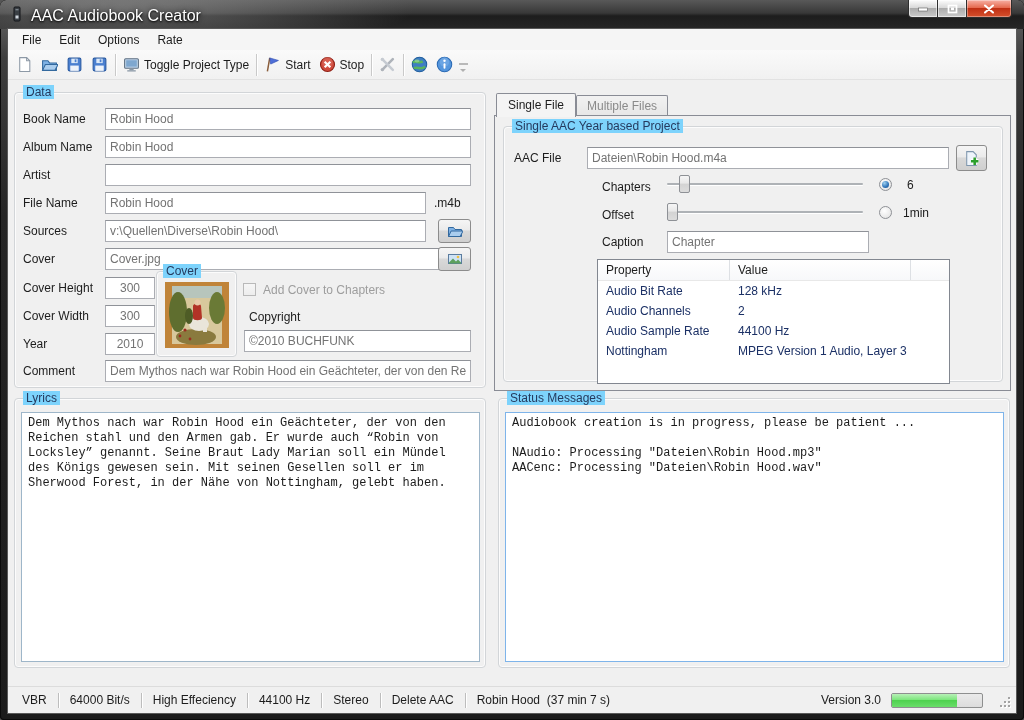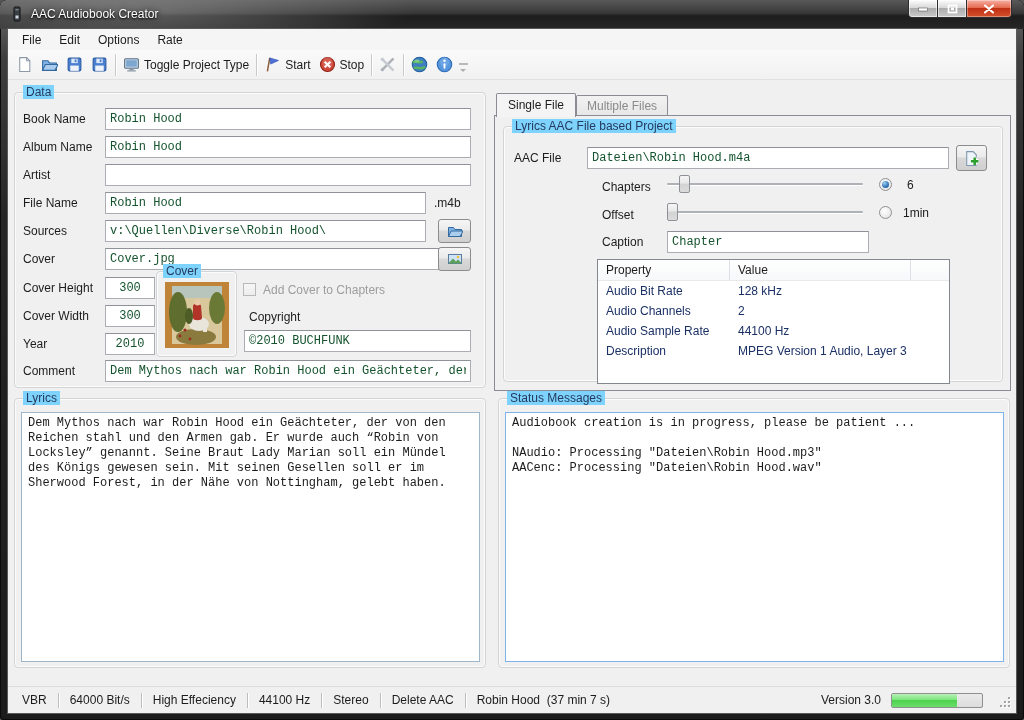--- a/index.html
+++ b/index.html
@@ -6,21 +6,21 @@
   html,body { width:1024px; height:720px; background:#555; font-family:"Liberation Sans",sans-serif; }
   .window { position:relative; width:1024px; height:720px;
     background:linear-gradient(180deg,#6b6b6b 0%,#3f3f3f 8%,#252525 30%,#1b1b1b 100%);
     border-radius:6px 6px 4px 4px; box-shadow:inset 0 0 0 1px #0a0a0a; overflow:hidden; }
   
   .titlebar { position:absolute; left:0; top:0; width:100%; height:29px;
     background:radial-gradient(ellipse 420px 60px at 120px 10px, rgba(160,160,160,.55), rgba(90,90,90,0) 70%),
                linear-gradient(180deg,#595959 0%,#383838 45%,#1d1d1d 55%,#262626 100%);
     border-radius:6px 6px 0 0; }
   .app-icon { position:absolute; left:9px; top:6px; width:16px; height:16px; }
-  .title { position:absolute; left:31px; top:7px; font-size:12px; color:#fff; text-shadow:0 1px 2px #000, 0 0 6px rgba(0,0,0,.8); }
+  .title { position:absolute; left:31px; top:7px; font-size:16px; color:#fff; text-shadow:0 1px 2px #000, 0 0 6px rgba(0,0,0,.8); }
   .winbtns { position:absolute; right:12px; top:0; display:flex; }
   .wbtn { height:18px; border:1px solid #2e2e2e; border-top:none; display:flex; align-items:center; justify-content:center;
     background:linear-gradient(180deg,#fdfdfd 0%,#d9d9d9 45%,#ababab 50%,#c9c9c9 100%);
     box-shadow:inset 0 0 0 1px rgba(255,255,255,.55); }
   .wbtn.min { width:30px; border-radius:0 0 0 4px; }
   .wbtn.max { width:28px; border-left:none; border-right:none; }
   .wbtn.close { width:46px; border-radius:0 0 4px 0;
     background:linear-gradient(180deg,#f7b0a4 0%,#e56a4f 45%,#c03014 50%,#d4502c 100%);
     box-shadow:inset 0 0 0 1px rgba(255,255,255,.35); }
   
@@ -34,21 +34,21 @@
   .tbtn svg { display:block; }
   .tsep { width:1px; height:22px; background:#c9c9c9; box-shadow:1px 0 0 #fff; margin:0 3px; }
   .overflow-arrow { width:9px; height:14px; margin-left:2px; margin-top:10px;
     border-top:2px solid #b9b9b9; position:relative; }
   .overflow-arrow:after { content:""; position:absolute; left:1px; top:4px; border:3px solid transparent; border-top-color:#b0b0b0; }
   
   .groupbox { position:absolute; border:1px solid #d2d5d8; border-radius:4px; box-shadow:inset 0 0 0 1px rgba(255,255,255,.8); }
   .legend { position:absolute; top:-8px; left:8px; background:#7dd3fc; padding:0 3px; font-size:12px; color:#253a5e; }
   .flabel { position:absolute; font-size:12px; color:#1c1c1c; white-space:nowrap; }
   .tbox { position:absolute; height:22px; border:1px solid #abadb3; border-top-color:#8f9298; background:#fff;
-    font-family:Liberation Mono, monospace; font-size:12px; color:#14532d; padding:0 4px; outline:none; }
+    font-family:Liberation Sans, sans-serif; font-size:12px; color:#737373; padding:0 4px; outline:none; }
   .sbtn { position:absolute; width:33px; height:24px; border:1px solid #8c8c8c; border-radius:3px;
     background:linear-gradient(180deg,#f5f5f5 0%,#ebebeb 45%,#d9d9d9 50%,#cfcfcf 100%);
     display:flex; align-items:center; justify-content:center; }
   
   .cover-group { position:absolute; left:141px; top:178px; width:81px; height:86px; border:1px solid #d2d5d8; border-radius:4px; box-shadow:inset 0 0 0 1px rgba(255,255,255,.8); }
   .cover-group .legend { left:6px; }
   .cover-art { position:absolute; left:8px; top:10px; width:64px; height:66px; }
   .checkbox { position:absolute; width:13px; height:13px; border:1px solid #b9b9b9; background:linear-gradient(#f6f6f6,#ededed); }
   .chk-label { position:absolute; font-size:12px; color:#9d9d9d; white-space:nowrap; }
   
@@ -298,21 +298,21 @@
 Sherwood Forest, in der Nähe von Nottingham, gelebt haben.</textarea>
     </div>
 
     <div class="tab-strip">
       <span class="tab active">Single File</span>
       <span class="tab">Multiple Files</span>
     </div>
 
     <div class="tab-page">
       <div class="groupbox" style="left:8px; top:10px; width:500px; height:256px;">
-        <span class="legend">Lyrics AAC File based Project</span>
+        <span class="legend">Single AAC Year based Project</span>
 
         <span class="flabel" style="left:10px; top:24px;">AAC File</span>
         <input class="tbox" style="left: 83px; top: 20px; width: 362px;" value="Dateien\Robin Hood.m4a">
         <div class="sbtn" style="left:452px; top:18px; width:31px; height:26px;">
           <svg width="17" height="17" viewBox="0 0 16 16">
               <path d="M3.5 1.5h6l3 3v10h-9z" fill="#eef4fb" stroke="#7f96ad"></path>
               <path d="M7.5 10.5h7M11 7v7" stroke="#fff" stroke-width="4"></path>
               <path d="M7.5 10.5h7M11 7v7" stroke="#2ca02c" stroke-width="2.4"></path>
             </svg>
         </div>
@@ -348,21 +348,21 @@
           </div>
           <div class="row">
             <div class="c1">Audio Channels</div>
             <div class="c2">2</div>
           </div>
           <div class="row">
             <div class="c1">Audio Sample Rate</div>
             <div class="c2">44100 Hz</div>
           </div>
           <div class="row">
-            <div class="c1">Description</div>
+            <div class="c1">Nottingham</div>
             <div class="c2">MPEG Version 1 Audio, Layer 3</div>
           </div>
         </div>
       </div>
     </div>
 
     <div class="groupbox" style="left:490px; top:369px; width:512px; height:270px;">
       <span class="legend">Status Messages</span>
       <textarea class="mono-area focus-border" style="left: 6px; top: 13px; width: 499px; height: 250px;" spellcheck="false">Audiobook creation is in progress, please be patient ...
 

